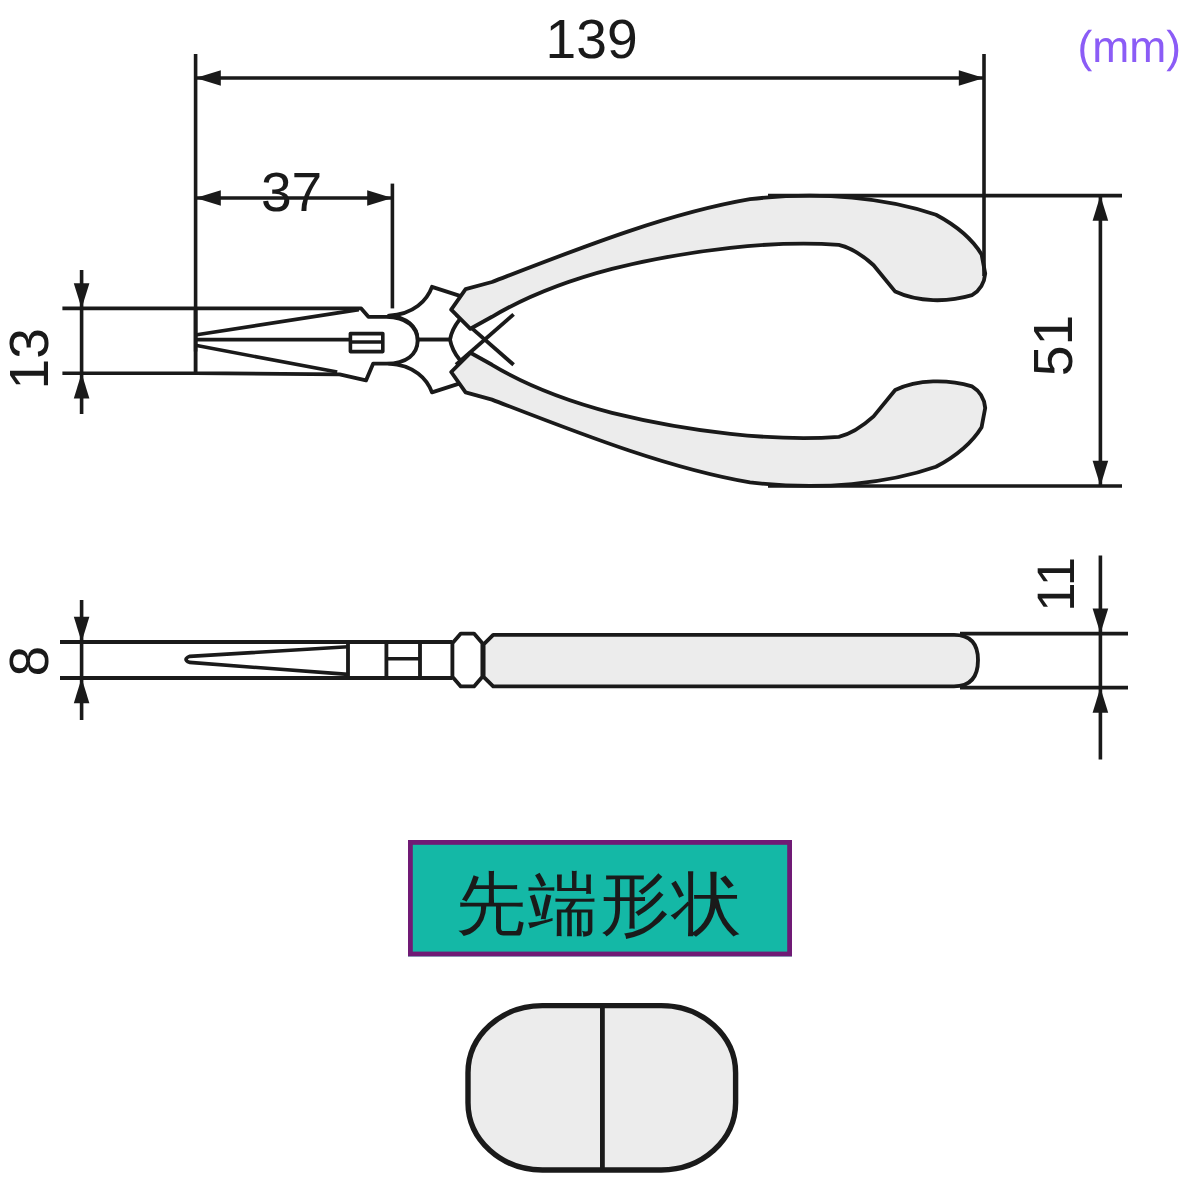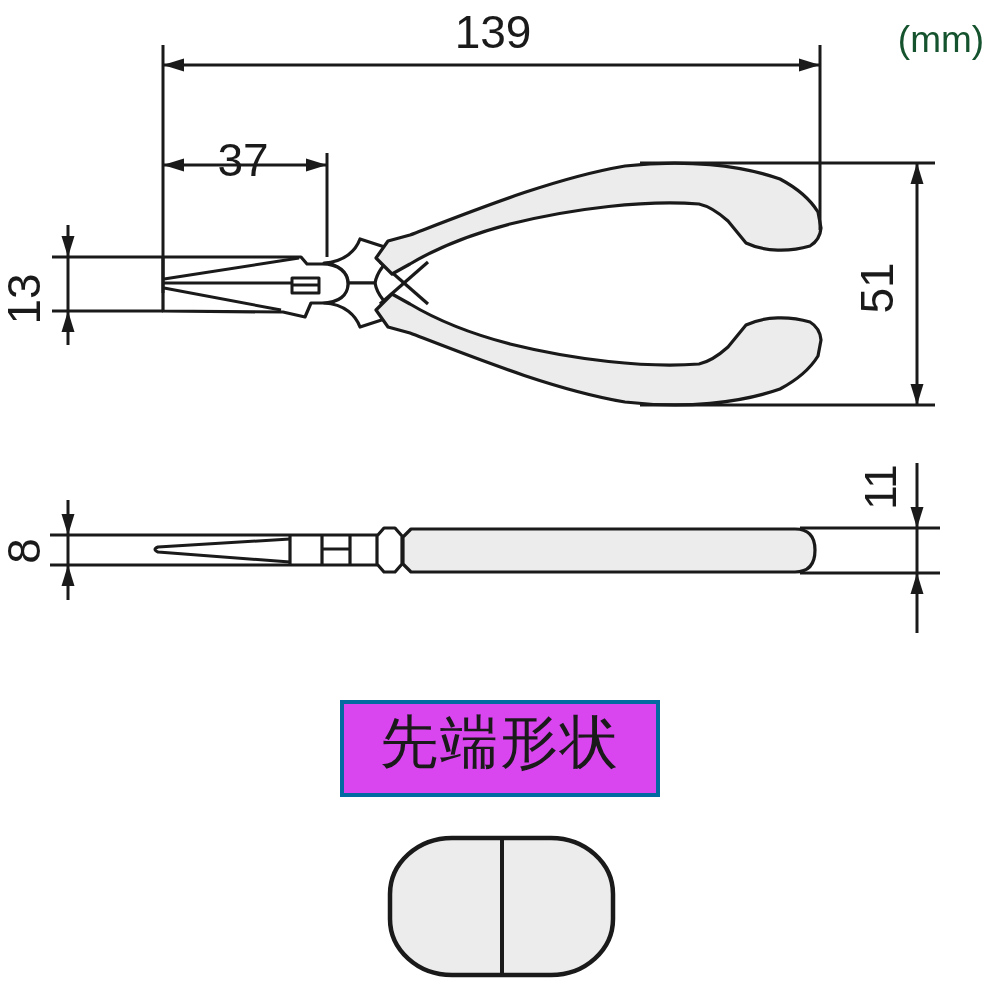--- a/index.html
+++ b/index.html
@@ -18,34 +18,34 @@
     font-size:46px;
     line-height:1;
     white-space:nowrap;
     transform:translate(-50%,-50%);
   }
   .dim-label.rot{
     transform:translate(-50%,-50%) rotate(-90deg);
   }
   .unit-label{
     position:absolute;
-    color:#14532d;
+    color:#8b5cf6;
     font-size:37px;
     line-height:1;
     white-space:nowrap;
     transform:translate(-50%,-50%);
   }
   .callout-box{
     position:absolute;
     left:340px;top:700px;
     width:320px;height:97px;
-    border:4px solid #0369a1;
+    border:4px solid #701a75;
     box-sizing:border-box;
-    display:flex;align-items:flex-start;justify-content:center;
-    background:#d946ef;
+    display:flex;align-items:flex-end;justify-content:center;
+    background:#14b8a6;
   }
   .callout-box span{
     font-size:58px;
     letter-spacing:2px;
     color:#1a1a1a;
     font-family:"Liberation Sans","DejaVu Sans",sans-serif;
   }
 </style>
 </head>
 <body>

